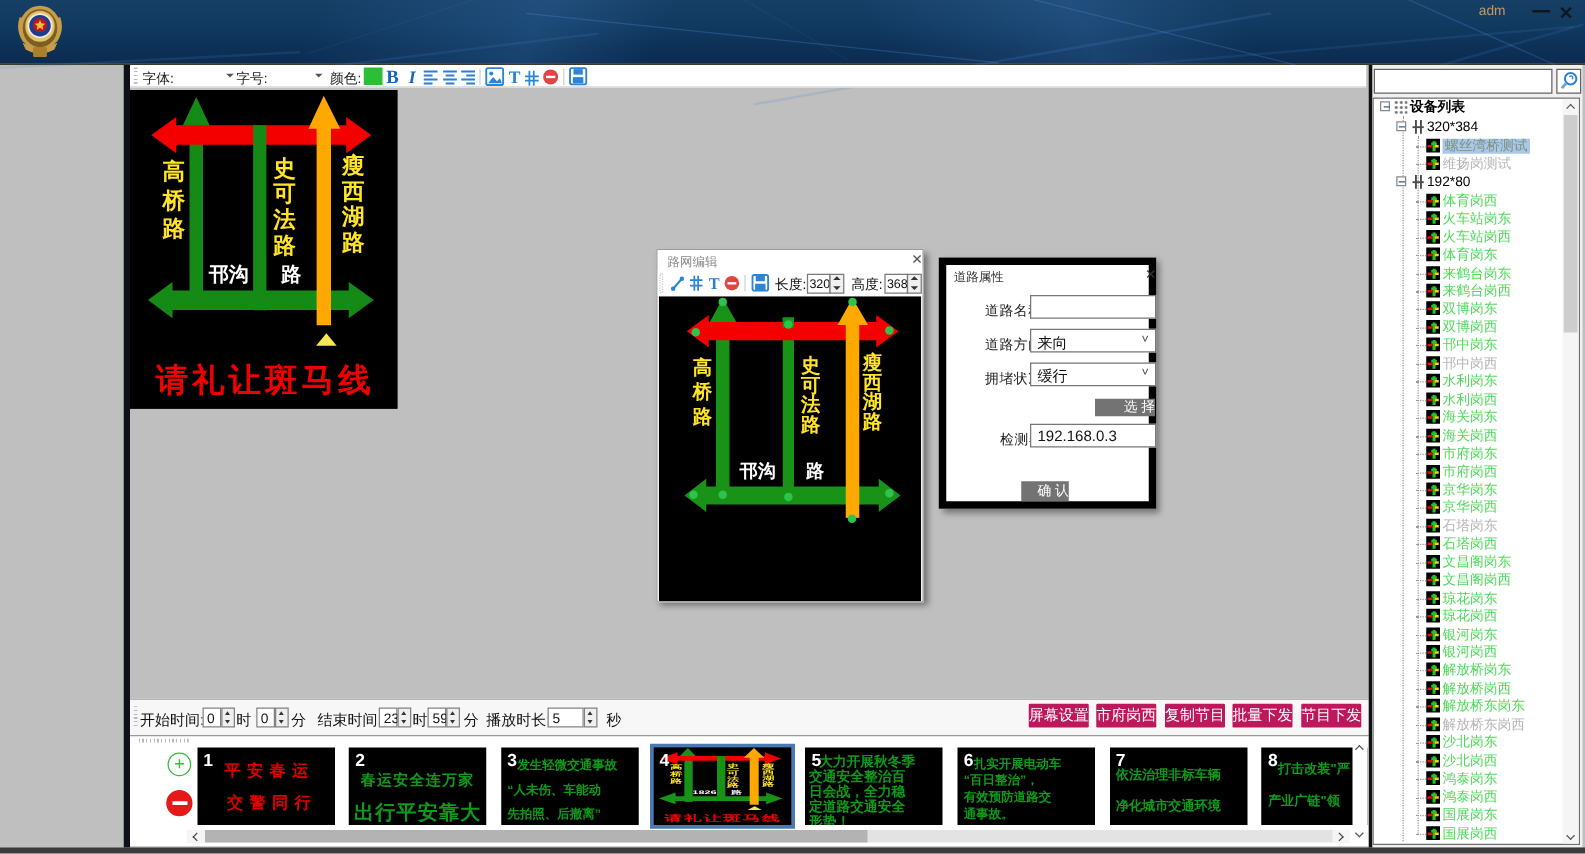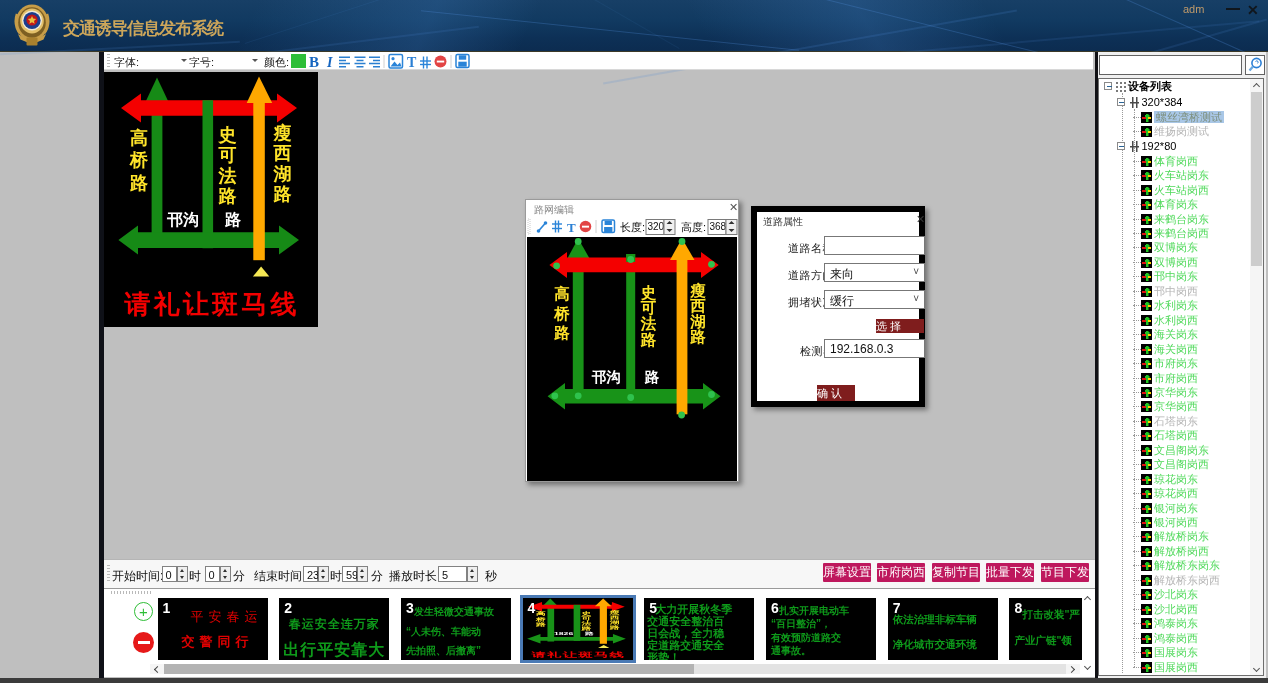--- a/index.html
+++ b/index.html
@@ -61,21 +61,21 @@
 #tree { position:absolute; left:0px; top:26px; width:166px; height:598px; background:#fff; border:1px solid #6e6e6e; overflow:hidden; }
 
 
 .winshadow { box-shadow:3px 3px 5px rgba(0,0,0,.4); }
 
 
 .dlbl { position:absolute; left:12px; width:44px; font-size:11px; color:#222; letter-spacing:0.5px; }
 #dlg .dlbl { left:12px; width:44px; white-space:nowrap;margin-left:19px; }
 .dinp { position:absolute; left:67px; width:101px; height:19px; background:#fff; border:1px solid #777; font-size:12px; color:#111; padding-left:5px; }
 .chev { position:absolute; right:5px; top:2px; color:#444; font-size:10px; }
-.dbtn { position:absolute; background:#7f1d1d; color:#fff; text-align:left; }
+.dbtn { position:absolute; background:#737373; color:#fff; text-align:right; }
 
 #botline { left:0; top:678px; width:1268px; height:5px; background:#3b3b3b; }
 
 
 #tree { font-size:11px; }
 .vline { position:absolute; width:0; border-left:1px dotted #9a9a9a; }
 .trow { position:absolute; height:14.5px; line-height:14.5px; white-space:nowrap; }
 .l0 { left:5px; color:#000; font-weight:bold; }
 .l2 { left:17.5px; color:#000; font-size:11px; }
 .leaf { left:42px; }
@@ -126,21 +126,20 @@
     <div class="streak" style="left:180px;top:44px;width:300px;transform:rotate(-7deg);height:2px;opacity:.5"></div>
     <div class="streak" style="left:420px;top:30px;width:380px;transform:rotate(6deg);height:1px"></div>
     <div class="streak" style="left:600px;top:46px;width:420px;transform:rotate(-10deg);height:2px;opacity:.6"></div>
     <div class="streak" style="left:760px;top:20px;width:300px;transform:rotate(14deg);height:1px"></div>
     <div class="streak" style="left:900px;top:36px;width:360px;transform:rotate(-5deg);height:2px;opacity:.45"></div>
     <div class="streak" style="left:1050px;top:14px;width:220px;transform:rotate(24deg);height:1px"></div>
     <div class="streak" style="left:240px;top:12px;width:200px;transform:rotate(-18deg);height:1px;opacity:.35"></div>
     <div class="streak" style="left:0px;top:47px;width:240px;transform:rotate(-3deg);height:2px;opacity:.55"></div>
     <div class="streak" style="left:1100px;top:42px;width:170px;transform:rotate(-16deg);height:2px;opacity:.5"></div>
     <div class="streak" style="left:530px;top:8px;width:160px;transform:rotate(30deg);height:1px;opacity:.3"></div>
-    <div id="title">交通诱导信息发布系统</div>
     <div id="adm">adm</div>
     <div id="winmin"></div>
     <div id="winclose">✕</div>
   </div>
   <div id="sideborder" class="abs"></div>
   <div id="tbar" class="abs">
     <div id="grip1"></div>
     <div class="lbl" style="left:10px">字体:</div>
     <div class="darr" style="left:77px"></div>
     <div class="lbl" style="left:85px">字号:</div>
@@ -342,21 +341,21 @@
     <div class="bluebtn" style="left:882px">批量下发</div>
     <div class="bluebtn" style="left:937px">节目下发</div>
   </div>
   <div id="strip" class="abs">
     <div style="position:absolute;left:7px;top:2px;width:40px;height:3px;background:repeating-linear-gradient(90deg,#b9b9b9 0 1px,transparent 1px 3px)"></div>
     <div style="position:absolute;left:30px;top:13px;width:19px;height:19px;border:1.5px solid #2fbe37;border-radius:50%;color:#2fbe37;font-size:15px;line-height:17px;text-align:center">+</div>
     <div style="position:absolute;left:29px;top:43px;width:21px;height:21px;background:#e61919;border-radius:50%"></div>
     <div style="position:absolute;left:33.5px;top:52.2px;width:12px;height:2.6px;background:#fff"></div>
     <div class="thumb" style="left:53.5px">
       <div class="no">1</div>
-      <div style="position:absolute;left:14px;top:10px;width:110px;text-align:center;color:#e00000;font-size:13px;font-weight:normal;letter-spacing:5px">平安春运</div>
+      <div style="position:absolute;left:3px;top:10px;width:110px;text-align:center;color:#e00000;font-size:13px;font-weight:bold;letter-spacing:5px">平安春运</div>
       <div style="position:absolute;left:5px;top:35px;width:110px;text-align:center;color:#e00000;font-size:13px;font-weight:bold;letter-spacing:5px">交警同行</div>
     </div>
     <div class="thumb" style="left:175.2px">
       <div class="no">2</div>
       <div class="gtxt" style="position:absolute;left:0;top:18px;width:110px;text-align:center;font-size:12px;letter-spacing:1px">春运安全连万家</div>
       <div class="gtxt" style="position:absolute;left:0;top:42px;width:110px;text-align:center;font-size:16px;letter-spacing:1px">出行平安靠大家</div>
     </div>
     <div class="thumb" style="left:296.9px">
       <div class="no">3</div>
       <div class="gtxt" style="position:absolute;left:13px;top:7px;width:96px;font-size:10px">发生轻微交通事故</div>

